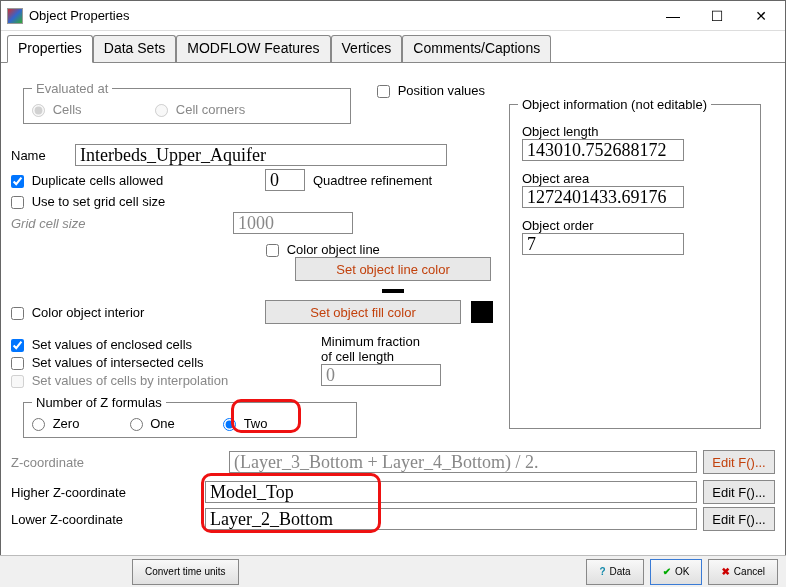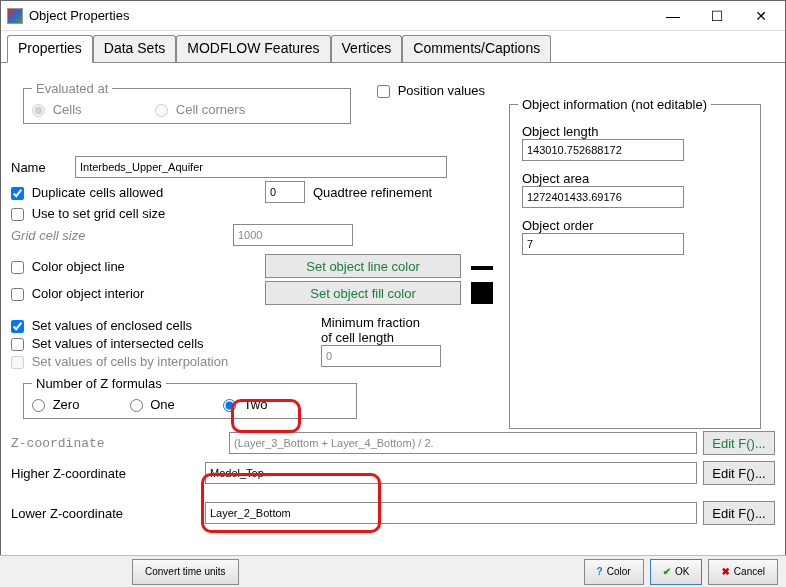--- a/index.html
+++ b/index.html
@@ -65,36 +65,36 @@
     border: 1px solid #888;
     padding: 6px 8px;
     margin: 12px;
   }
   fieldset.gb > legend { padding: 0 4px; }
   .row { display: flex; align-items: center; margin: 3px 0; }
   .lbl { display: inline-block; }
   input[type=text].tb {
     border: 1px solid #888;
     padding: 2px 4px;
-    font-family: Liberation Sans, sans-serif;
-    font-size: 11px;
+    font-family: Liberation Serif, serif;
+    font-size: 18px;
     background: #fff;
     height: 22px;
   }
   .disabled, .disabled * { color: #888; }
   .btnflat {
     border: 1px solid #888;
     background: #e8e8e8;
     height: 24px;
     font-family: inherit;
     font-size: 13px;
     cursor: pointer;
     padding: 0 6px;
   }
-  .btnflat:disabled { color: #15803d; cursor: default; }
+  .btnflat:disabled { color: #c2410c; cursor: default; }
   .swatch {
     width: 22px; height: 22px; border: 1px solid #000;
   }
   .objinfo {
     position: absolute;
     top: 22px; right: 12px;
     width: 252px;
     height: 332px;
   }
   .objinfo .field { margin: 6px 0 10px 4px; }
@@ -171,21 +171,21 @@
         <input type="radio" class="radio" disabled="" style=""> <span>Cell corners</span>
       </label>
     </fieldset>
     <div style="padding-top:14px;">
       <label>
         <input type="checkbox" class="cb" style=""> <span>Position values</span>
       </label>
     </div>
   </div>
 
-  <div class="row" style="margin-top:20px;">
+  <div class="row" style="margin-top:8px;">
     <span class="lbl" style="width:64px;">Name</span>
     <input type="text" class="tb" style="width: 372px;" value="Interbeds_Upper_Aquifer">
   </div>
 
   <div class="row">
     <label style="width:254px;">
       <input type="checkbox" class="cb" checked="" style=""> <span>Duplicate cells allowed</span>
     </label>
     <input type="text" class="tb" style="width: 40px;" value="0">
     <span style="margin-left:8px;">Quadtree refinement</span>
@@ -194,21 +194,21 @@
   <div class="row">
     <label>
       <input type="checkbox" class="cb" style=""> <span>Use to set grid cell size</span>
     </label>
   </div>
   <div class="row disabled">
     <span class="lbl" style="width:222px;font-style:italic;">Grid cell size</span>
     <input type="text" class="tb" style="width: 120px;" disabled="" value="1000">
   </div>
 
-  <div class="row" style="margin-top:8px;">
+  <div class="row" style="margin-top:8px;flex-direction:column;">
     <label style="width:254px;">
       <input type="checkbox" class="cb" style=""> <span>Color object line</span>
     </label>
     <button class="btnflat" style="width:196px;" disabled="">Set object line color</button>
     <span style="width:10px;"></span>
     <span class="swatch" style="background:#fff; border-top:4px solid #000; border-bottom:4px solid #fff; border-left:none;border-right:none; height:4px; margin-top:8px;"></span>
   </div>
 
   <div class="row">
     <label style="width:254px;">
@@ -239,32 +239,32 @@
   </div>
 
   <fieldset class="gb" style="width:334px; margin-top:4px; position:relative;">
     <legend>Number of Z formulas</legend>
     <label style="display:inline-block;width:94px;"><input type="radio" name="zf" class="radio" style=""> <span>Zero</span></label>
     <label style="display:inline-block;width:90px;"><input type="radio" name="zf" class="radio" style=""> <span>One</span></label>
     <label style="display:inline-block;"><input type="radio" name="zf" class="radio" checked="" style=""> <span>Two</span></label>
   </fieldset>
 
   <div class="row disabled" style="margin-top:12px;">
-    <span class="lbl" style="width:218px;font-family:Liberation Mono, monospace;">Z-coordinate</span>
+    <span class="lbl" style="width:218px;">Z-coordinate</span>
     <input type="text" class="tb" style="width: 468px;" disabled="" value="(Layer_3_Bottom + Layer_4_Bottom) / 2.">
     <span style="flex:1"></span>
     <button class="btnflat" disabled="" style="width:72px;">Edit F()...</button>
   </div>
   <div class="row" style="margin-top:6px;">
     <span class="lbl" style="width:194px;">Higher Z-coordinate</span>
     <input type="text" class="tb" style="width: 492px;" value="Model_Top">
     <span style="flex:1"></span>
     <button class="btnflat" style="width:72px;">Edit F()...</button>
   </div>
-  <div class="row" style="margin-top:16px;">
+  <div class="row" style="margin-top:3px;">
     <span class="lbl" style="width:194px;">Lower Z-coordinate</span>
     <input type="text" class="tb" style="width: 492px;" value="Layer_2_Bottom">
     <span style="flex:1"></span>
     <button class="btnflat" style="width:72px;">Edit F()...</button>
   </div>
 
   <fieldset class="gb objinfo">
     <legend>Object information (not editable)</legend>
     <div class="field">
       <div>Object length</div>
@@ -284,21 +284,21 @@
   <div class="redbox" style="left:200px; top:410px; width:180px; height:60px;"></div>
 
 </div>
 
 <div class="bottombar">
   <span style="width:118px;"></span>
   <button class="btn3d">Convert time units</button>
   <span style="flex:1;"></span>
   <button class="btn3d">
       <span class="ico-help">?</span>
-      <span>Color</span>
+      <span>Data</span>
     </button>
   <button class="btn3d" style="border:1px solid #3a7bd5;">
       <span class="ico-ok">✔</span>
       <span>OK</span>
     </button>
   <button class="btn3d">
       <span class="ico-x">✖</span>
       <span>Cancel</span>
     </button>
 </div>

